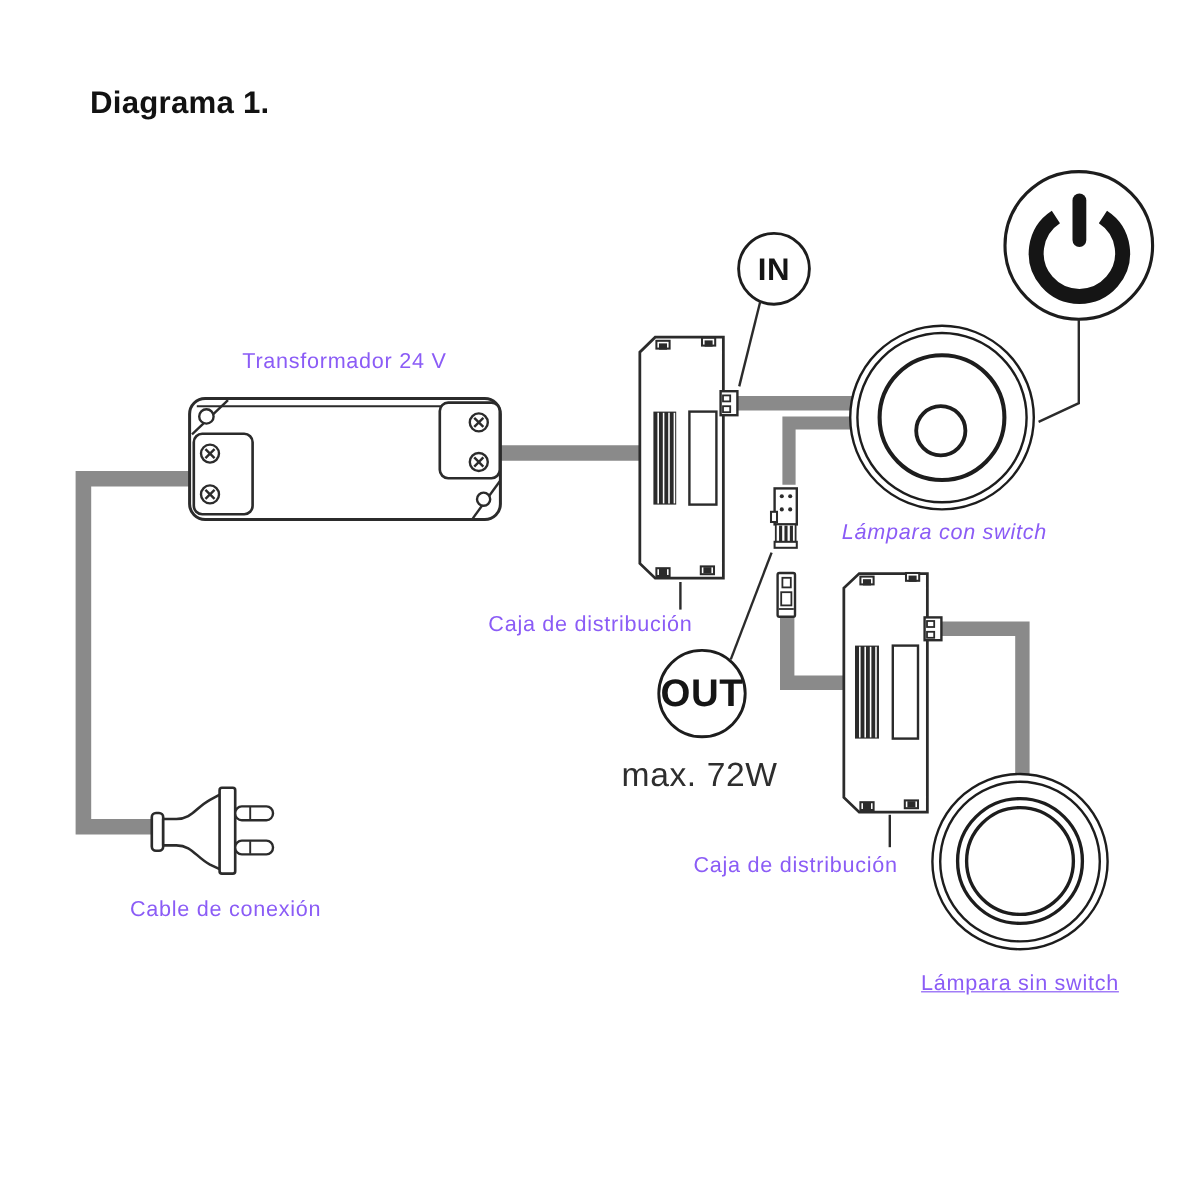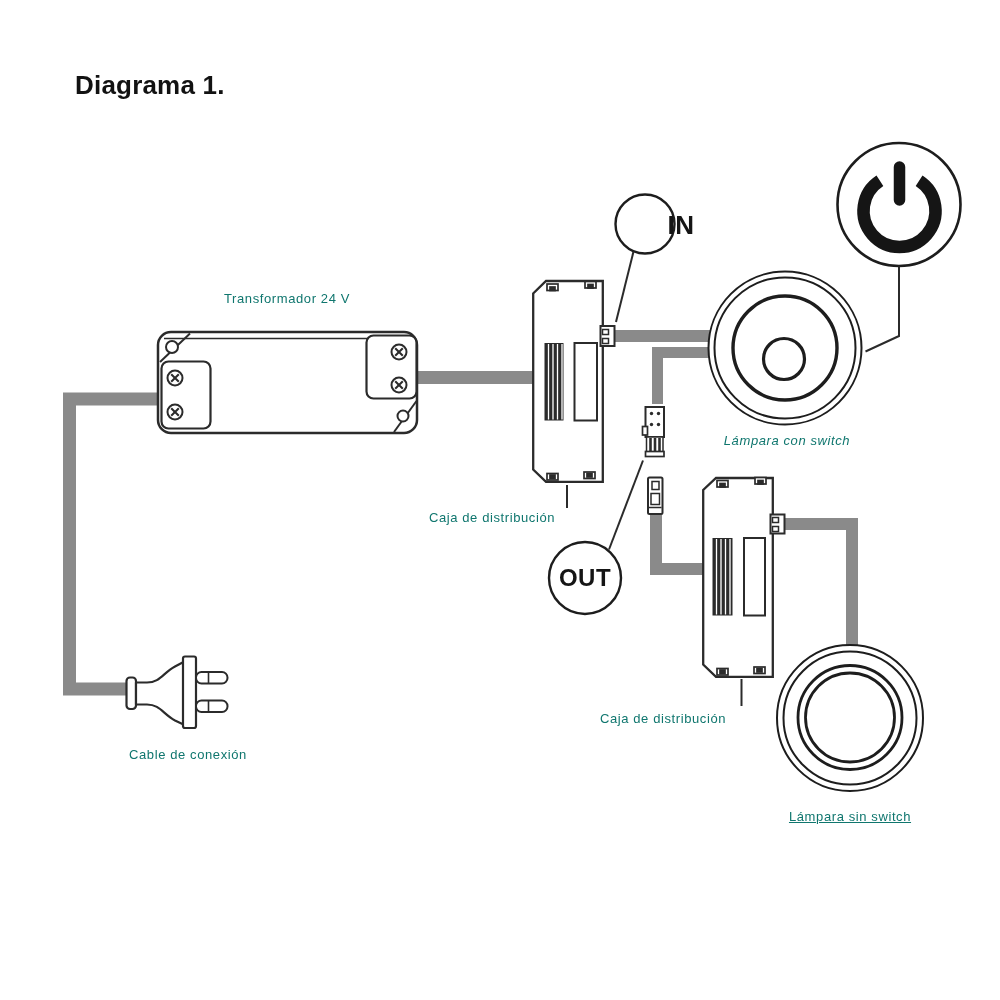--- a/index.html
+++ b/index.html
@@ -7,28 +7,28 @@
     position:relative;width:1000px;height:876px;background:#ffffff;
     font-family:"Liberation Sans", sans-serif;overflow:hidden;
   }
   #diagram-svg{position:absolute;left:0;top:0;}
   .page-title{
     position:absolute;left:75px;top:70px;
     font-size:26px;font-weight:600;color:#121212;letter-spacing:0.2px;
   }
   .label{
     position:absolute;transform:translateX(-50%);
-    color:#0f766e;font-size:13px;letter-spacing:0.6px;white-space:nowrap;
+    color:#8b5cf6;font-size:18px;letter-spacing:0.6px;white-space:nowrap;
   }
   .badge-text{
     position:absolute;transform:translate(-50%,-50%);
     color:#151515;font-weight:700;white-space:nowrap;
   }
   .in-text{font-size:26px;letter-spacing:0.5px;}
-  .out-text{font-size:24px;letter-spacing:0.5px;}
+  .out-text{font-size:32px;letter-spacing:0.5px;}
   .max-power{
     position:absolute;transform:translateX(-50%);
     color:#2e2e2e;font-size:28px;letter-spacing:0.5px;white-space:nowrap;
   }
 </style>
 </head>
 <body>
 
 <div id="canvas">
 
@@ -218,17 +218,18 @@
   <div class="label" style="left:492px;top:510px;">Caja de distribución</div>
 
   <div class="label" style="left:787px;top:433px;font-style:italic;">Lámpara con switch</div>
 
   <div class="label" style="left:663px;top:711px;">Caja de distribución</div>
 
   <div class="label" style="left:188px;top:747px;">Cable de conexión</div>
 
   <div class="label" style="left:850px;top:809px;text-decoration:underline;">Lámpara sin switch</div>
 
-
-  <div class="badge-text in-text" style="left:645px;top:225px;margin-left:36px;">IN</div>
+  <div class="max-power" style="left:583px;top:630px;">max. 72W</div>
+
+  <div class="badge-text in-text" style="left:645px;top:225px;">IN</div>
 
   <div class="badge-text out-text" style="left:585px;top:578px;">OUT</div>
 </div>
 
 </body></html>

